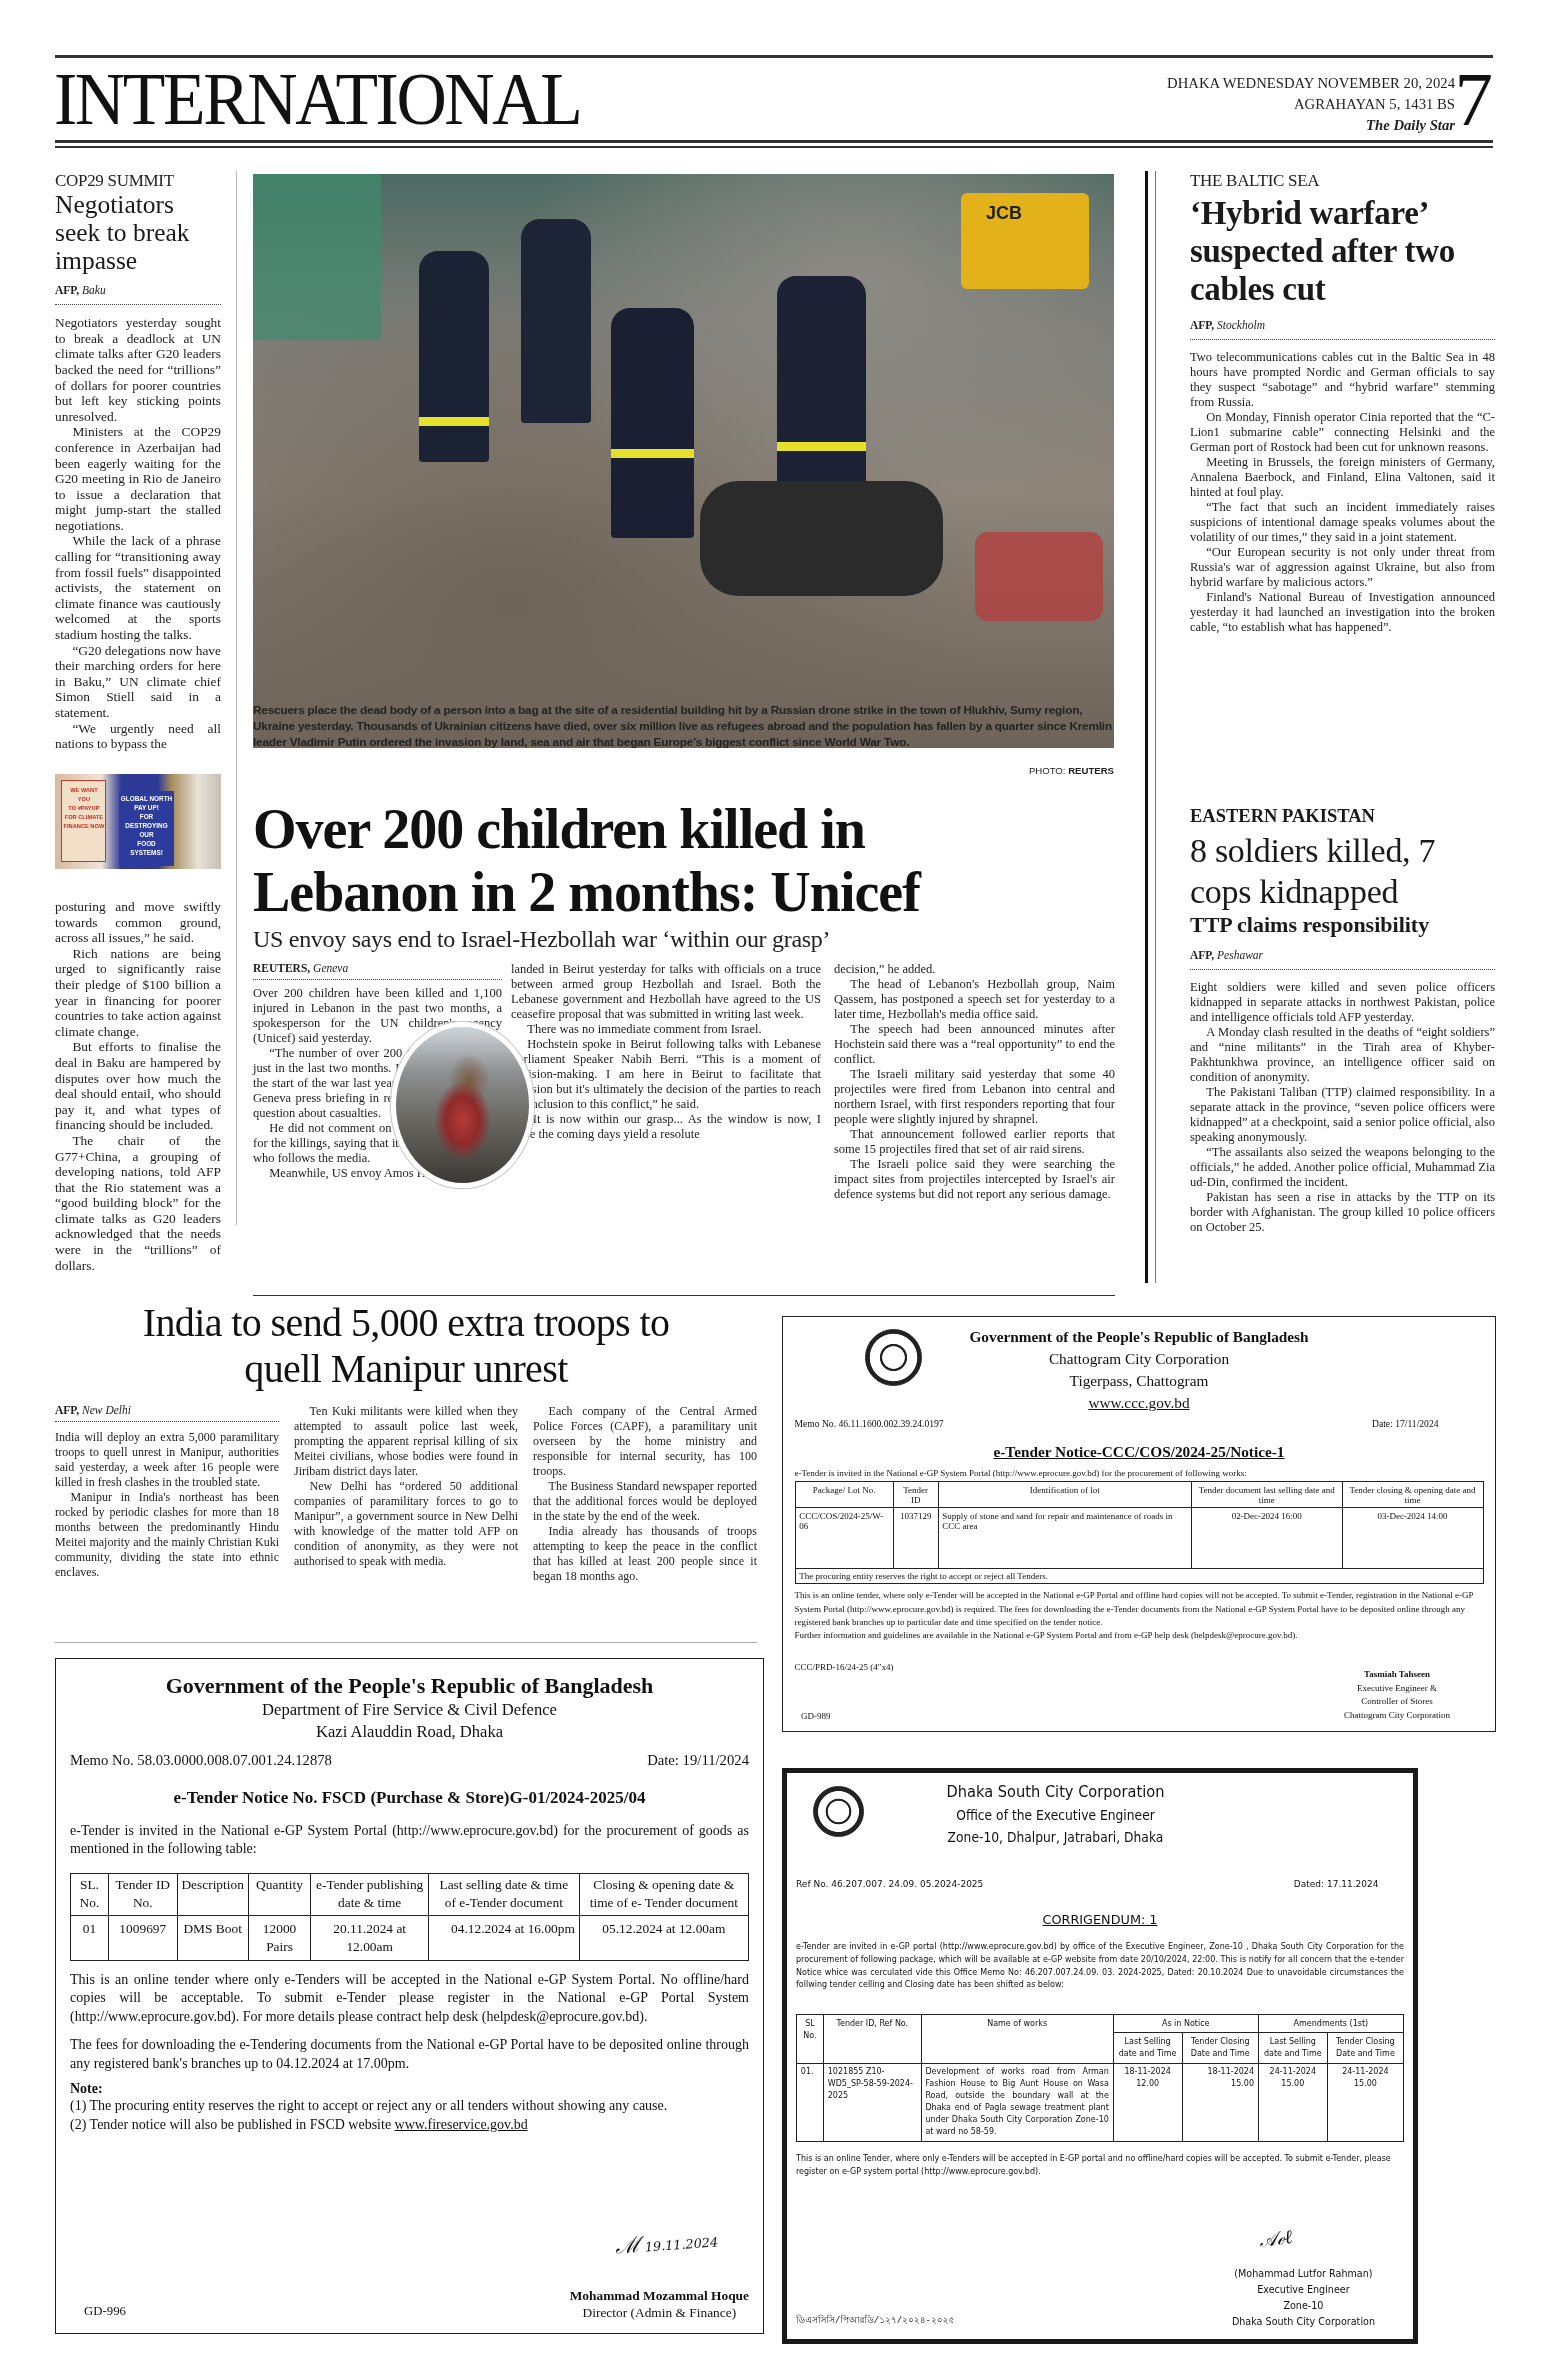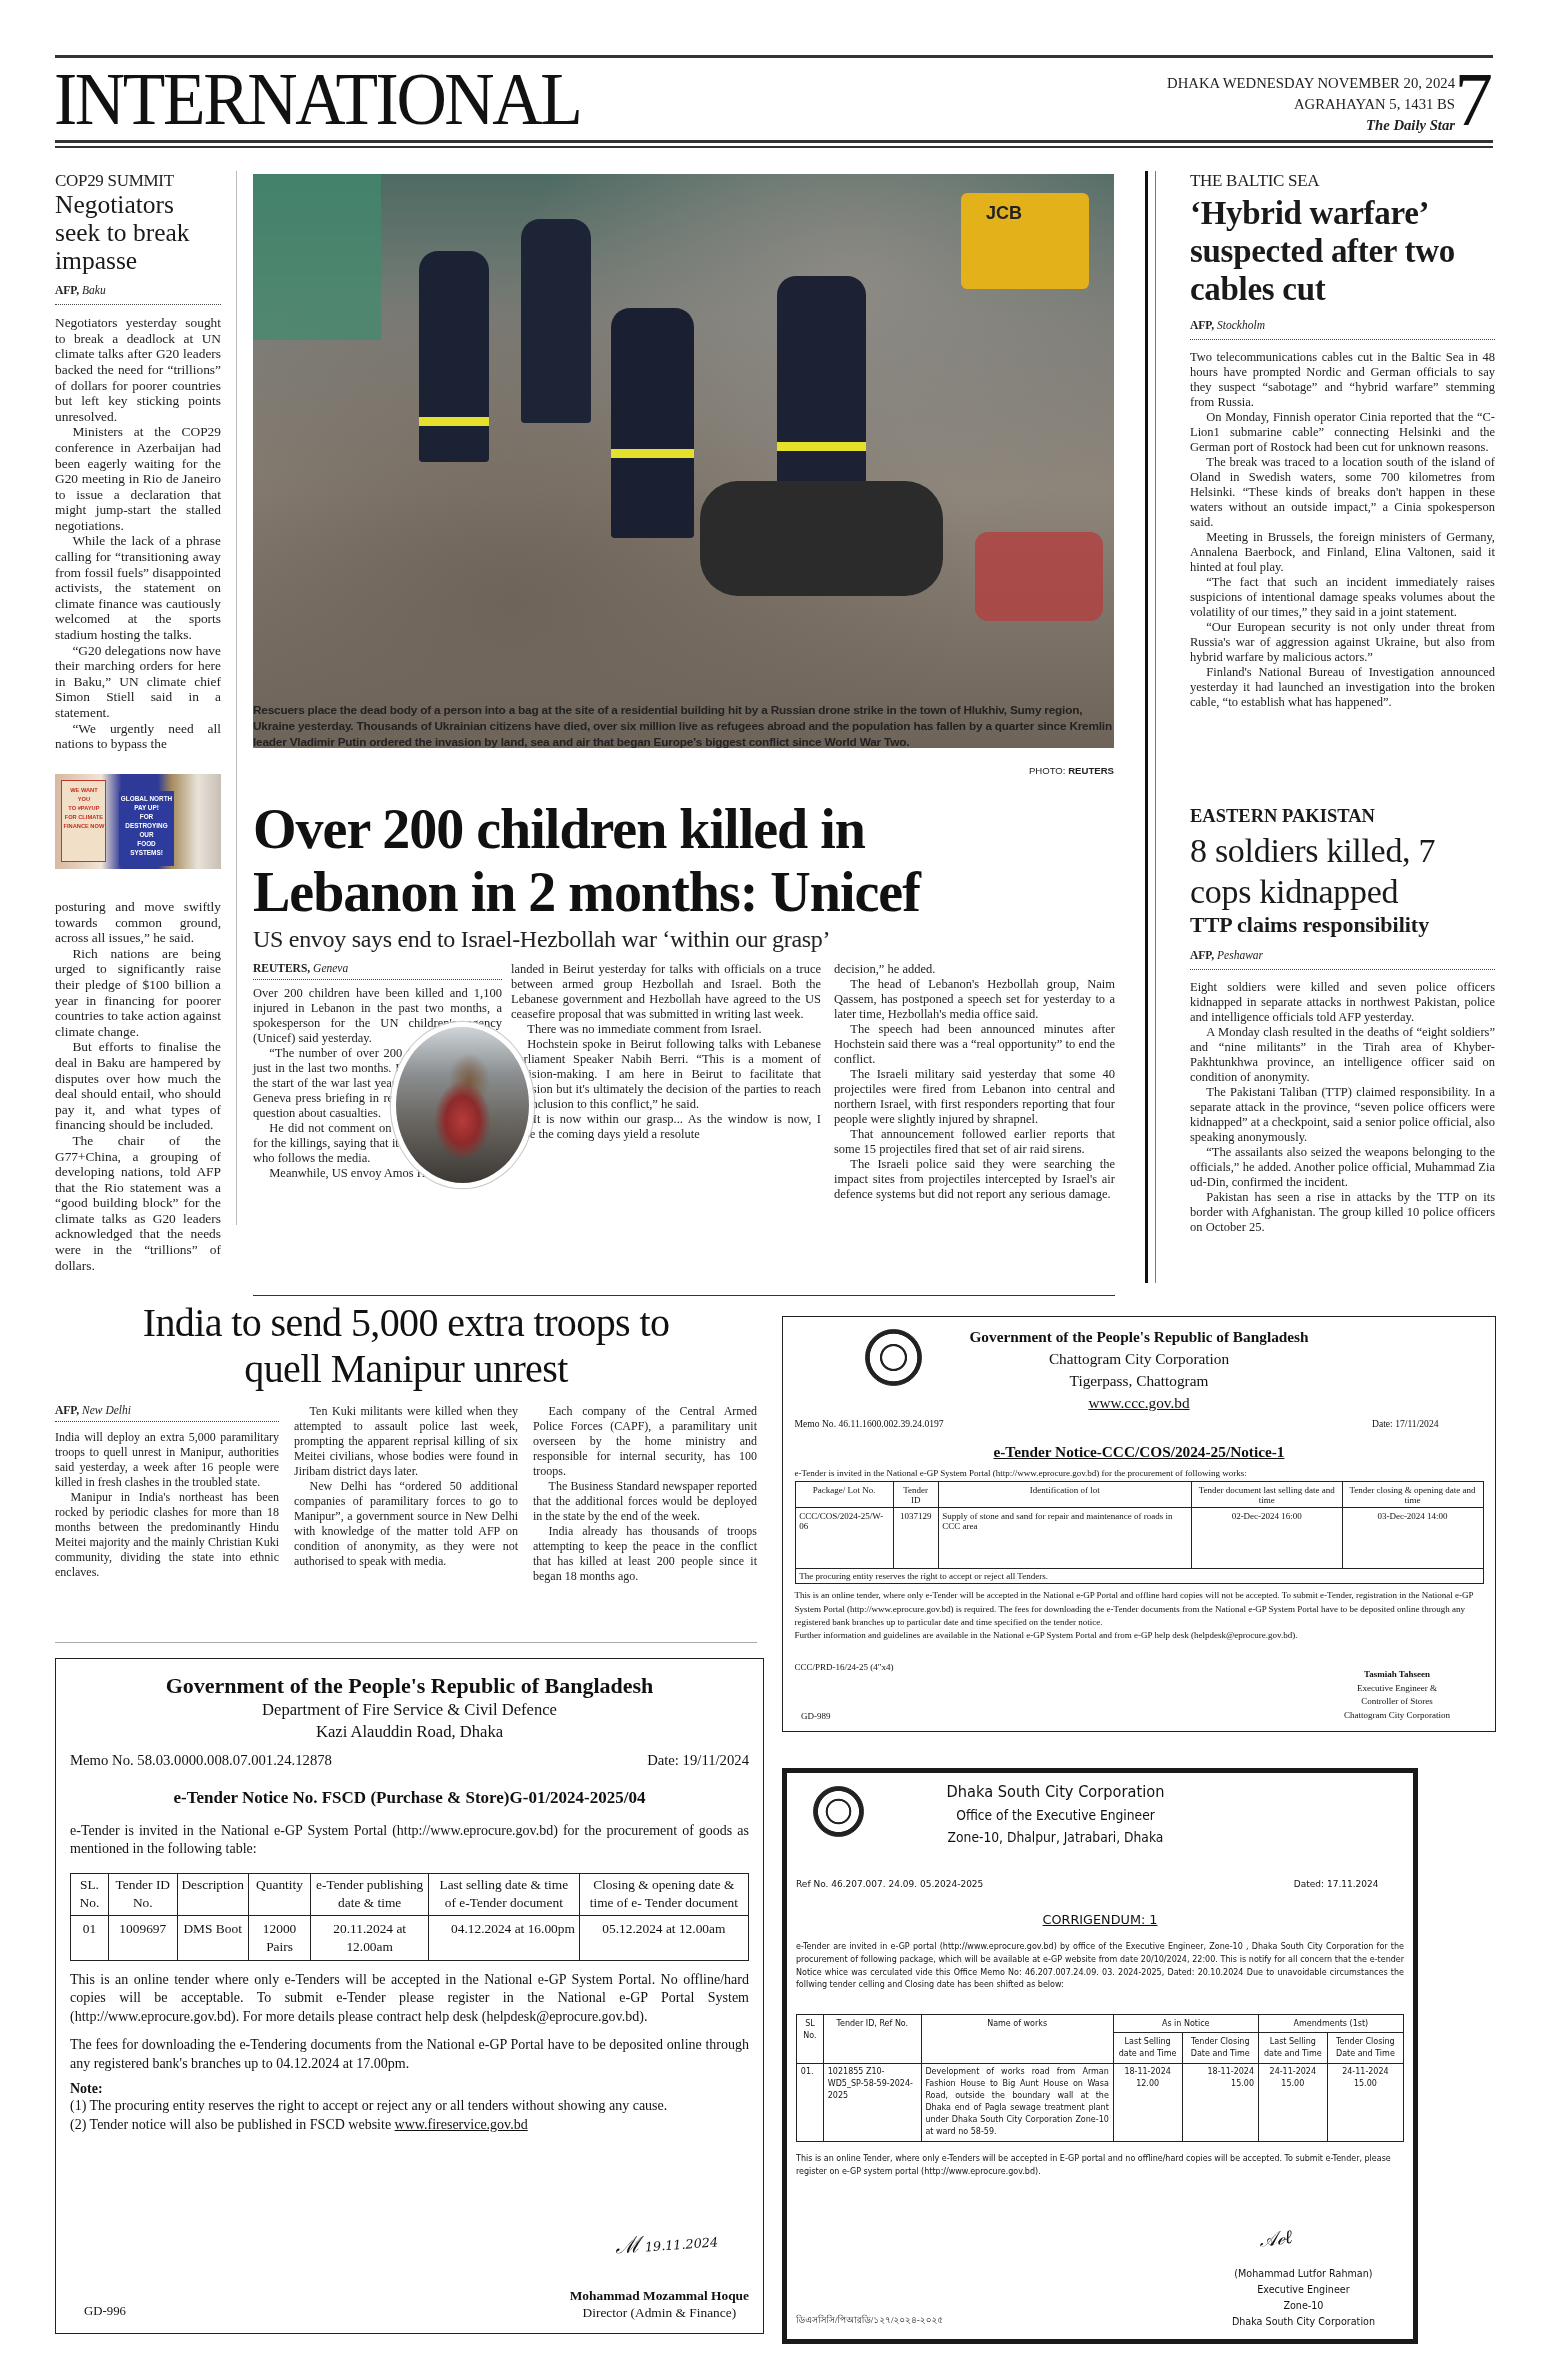--- a/index.html
+++ b/index.html
@@ -157,21 +157,20 @@
 <div class="rule" style="left:1155px;top:171px;width:0.6px;height:1112px;background:#777"></div>
 
 <div class="abs" style="left:1190px;top:171px;width:305px">
   <div class="kicker" style="font-size:17px;line-height:19px">THE BALTIC SEA</div>
   <h2 class="serif" style="font-size:33px;line-height:38px;font-weight:bold;margin-top:3.8px;letter-spacing:-0.3px">‘Hybrid warfare’ suspected after two cables cut</h2>
   <div class="byline" style="margin-top:11.5px"><b>AFP,</b> <i>Stockholm</i></div>
   <div class="dots"></div>
   <div class="body-text" id="baltic-body" style="font-size:12.5px;line-height:15px">
       <p class="first">Two telecommunications cables cut in the Baltic Sea in 48 hours have prompted Nordic and German officials to say they suspect “sabotage” and “hybrid warfare” stemming from Russia.</p>
       <p>On Monday, Finnish operator Cinia reported that the “C-Lion1 submarine cable” connecting Helsinki and the German port of Rostock had been cut for unknown reasons.</p>
-      <p>The break was traced to a location south of the island of Oland in Swedish waters, some 700 kilometres from Helsinki. “These kinds of breaks don't happen in these waters without an outside impact,” a Cinia spokesperson said.</p>
       <p>Meeting in Brussels, the foreign ministers of Germany, Annalena Baerbock, and Finland, Elina Valtonen, said it hinted at foul play.</p>
       <p>“The fact that such an incident immediately raises suspicions of intentional damage speaks volumes about the volatility of our times,” they said in a joint statement.</p>
       <p>“Our European security is not only under threat from Russia's war of aggression against Ukraine, but also from hybrid warfare by malicious actors.”</p>
       <p>Finland's National Bureau of Investigation announced yesterday it had launched an investigation into the broken cable, “to establish what has happened”.</p>
     </div>
 </div>
 
 <div class="abs" style="left:1190px;top:806px;width:305px">
   <div class="serif" style="font-size:18.5px;font-weight:bold;line-height:20.4px">EASTERN PAKISTAN</div>
   <h2 class="serif" style="font-size:34px;line-height:41px;font-weight:normal;margin-top:3.8px;letter-spacing:-0.3px">8 soldiers killed, 7 cops kidnapped</h2>
@@ -355,21 +354,21 @@
           <td style="padding: 2.6px 3.8px; width: 192px; text-align: justify;">Development of works road from Arman Fashion House to Big Aunt House on Wasa Road, outside the boundary wall at the Dhaka end of Pagla sewage treatment plant under Dhaka South City Corporation Zone-10 at ward no 58-59.</td>
           <td style="padding: 2.6px 3.8px; text-align: center;">18-11-2024 12.00</td>
           <td style="padding: 2.6px 3.8px; text-align: right;">18-11-2024 15.00</td>
           <td style="padding: 2.6px 3.8px; text-align: center;">24-11-2024 15.00</td>
           <td style="padding: 2.6px 3.8px; text-align: center;">24-11-2024 15.00</td>
         </tr>
       </tbody>
   </table>
   <div style="font-family:'DejaVu Sans',sans-serif;font-size:8px;line-height:13.4px;margin-top:10.2px">This is an online Tender, where only e-Tenders will be accepted in E-GP portal and no offline/hard copies will be accepted. To submit e-Tender, please register on e-GP system portal (http://www.eprocure.gov.bd).</div>
   <div style="position:absolute;right:121px;bottom:89px;font-family:'DejaVu Serif',serif;font-style:italic;font-size:19px;transform:rotate(-8deg)">𝒜ℯℓ</div>
-  <div style="position:absolute;left:9px;bottom:11.5px;font-family:Liberation Serif, serif;font-size:9px">ডিএসসিসি/পিআরডি/১২৭/২০২৪-২০২৫</div>
+  <div style="position:absolute;left:9px;bottom:11.5px;font-family:Liberation Mono, monospace;font-size:9px">ডিএসসিসি/পিআরডি/১২৭/২০২৪-২০২৫</div>
   <div style="position:absolute;right:38px;bottom:9px;text-align:center;font-family:'DejaVu Sans',sans-serif;font-size:9.6px;line-height:16px">
     <div>(Mohammad Lutfor Rahman)</div>
     <div>Executive Engineer</div>
     <div>Zone-10</div>
     <div>Dhaka South City Corporation</div>
   </div>
 </div>
 
 
 </body></html>

